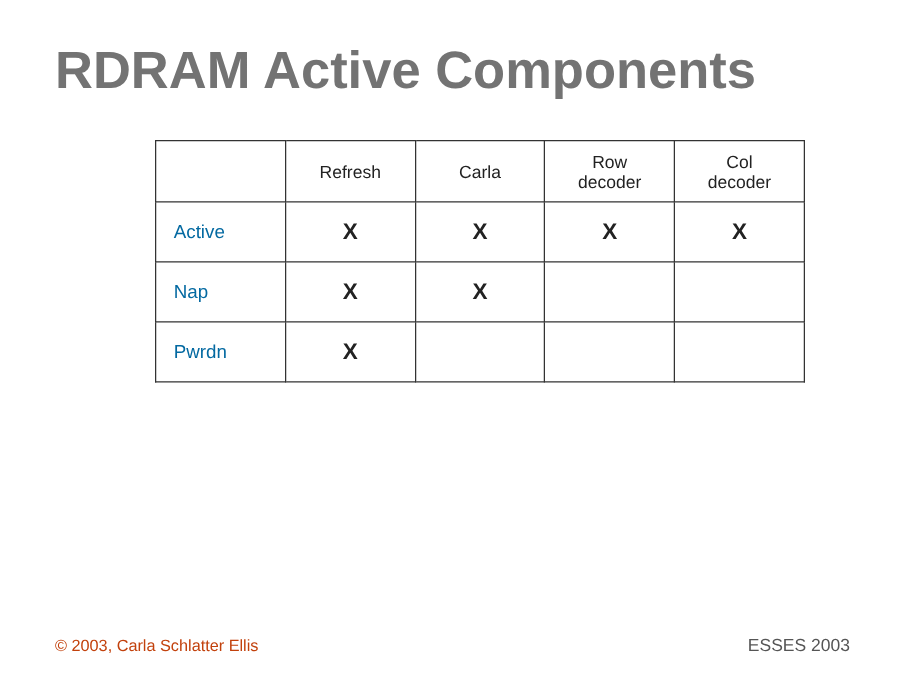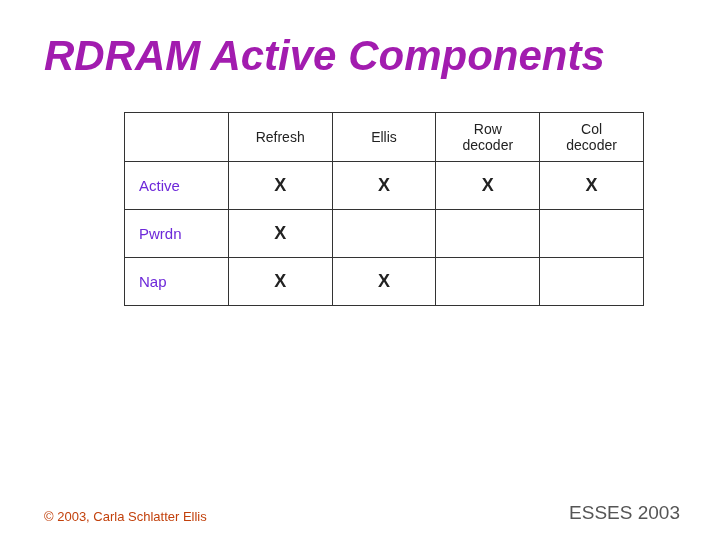--- a/index.html
+++ b/index.html
@@ -9,23 +9,22 @@
       height: 540px;
       background: #ffffff;
       font-family: Arial, sans-serif;
       overflow: hidden;
       position: relative;
     }
 
     .page-title {
       font-size: 42px;
       font-weight: bold;
-      color: #a21caf;
+      color: #737373;
       padding: 28px 40px 20px 40px;
-      font-style: italic;
     }
 
     .table-container {
       margin: 10px auto 0 auto;
       padding-left: 120px;
       padding-right: 40px;
     }
 
     table {
       border-collapse: collapse;
@@ -38,21 +37,21 @@
       padding: 8px 14px;
       text-align: center;
       font-size: 16px;
       min-width: 80px;
       height: 48px;
     }
 
     table td:first-child {
       text-align: left;
       font-size: 15px;
-      color: #6d28d9;
+      color: #0369a1;
       min-width: 80px;
     }
 
     .header-row td {
       font-size: 14px;
       font-weight: normal;
       color: #222;
       background: #fff;
       text-align: center;
     }
@@ -73,62 +72,62 @@
       bottom: 16px;
       left: 40px;
       font-size: 13px;
       color: #c2410c;
     }
 
     .footer-right {
       position: absolute;
       bottom: 16px;
       right: 40px;
-      font-size: 19px;
+      font-size: 14px;
       color: #555;
     }
   </style>
 </head>
 <body>
 
 <div class="page-title">RDRAM Active Components</div>
 
 <div class="table-container">
   <table>
     <tbody>
 
       <tr class="header-row">
         <td></td>
         <td>Refresh</td>
-        <td>Ellis</td>
+        <td>Carla</td>
         <td>Row<br>decoder</td>
         <td>Col<br>decoder</td>
       </tr>
 
       <tr>
         <td>Active</td>
         <td><span class="x-mark">X</span></td>
         <td><span class="x-mark">X</span></td>
         <td><span class="x-mark">X</span></td>
         <td><span class="x-mark">X</span></td>
       </tr>
 
 
       <tr>
-        <td>Pwrdn</td>
+        <td>Nap</td>
         <td><span class="x-mark">X</span></td>
-        <td><span class="x-mark"></span></td>
+        <td><span class="x-mark">X</span></td>
         <td><span class="x-mark"></span></td>
         <td><span class="x-mark"></span></td>
       </tr>
 
       <tr>
-        <td>Nap</td>
+        <td>Pwrdn</td>
         <td><span class="x-mark">X</span></td>
-        <td><span class="x-mark">X</span></td>
+        <td><span class="x-mark"></span></td>
         <td><span class="x-mark"></span></td>
         <td><span class="x-mark"></span></td>
       </tr>
     </tbody>
   </table>
 </div>
 
 <div class="footer">© 2003, Carla Schlatter Ellis</div>
 <div class="footer-right">ESSES 2003</div>
 

